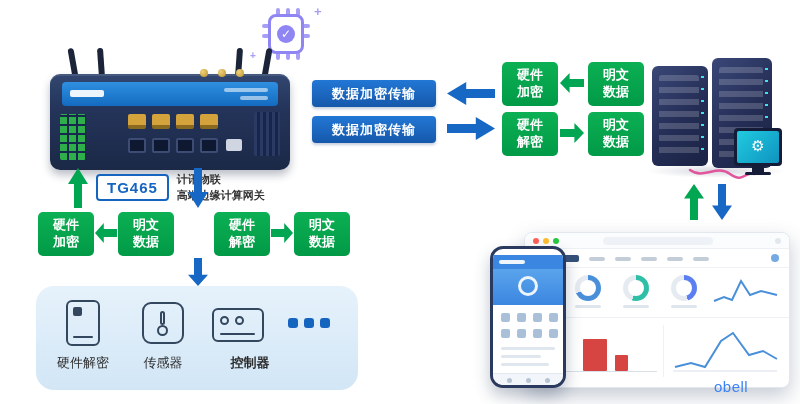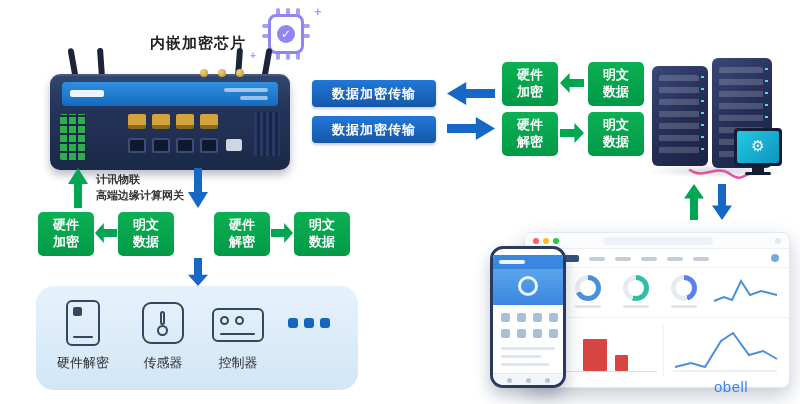--- a/index.html
+++ b/index.html
@@ -125,21 +125,20 @@
   .ph-line { position:absolute; height:3px; border-radius:2px; background:#dfe6ee; }
   .ph-nav { position:absolute; left:0; bottom:0; width:100%; height:12px; background:#f2f5f9;
     border-top:1px solid #e4e9f0; }
   .ph-nav i { position:absolute; top:4px; width:5px; height:5px; border-radius:50%; background:#b7c4d4; }
 </style>
 </head>
 <body>
 
 <div class="canvas">
 
-  <div class="abs chip-label" style="left:150px; top:34px;">内嵌加密芯片</div>
   <div class="abs chip" style="left:262px; top:8px;">
     <span class="pin" style="left:14px; top:0; width:4px; height:8px;"></span>
     <span class="pin" style="left:24px; top:0; width:4px; height:8px;"></span>
     <span class="pin" style="left:34px; top:0; width:4px; height:8px;"></span>
     <span class="pin" style="left:14px; bottom:0; width:4px; height:8px;"></span>
     <span class="pin" style="left:24px; bottom:0; width:4px; height:8px;"></span>
     <span class="pin" style="left:34px; bottom:0; width:4px; height:8px;"></span>
     <span class="pin" style="left:0; top:16px; width:8px; height:4px;"></span>
     <span class="pin" style="left:0; top:26px; width:8px; height:4px;"></span>
     <span class="pin" style="right:0; top:16px; width:8px; height:4px;"></span>
@@ -171,20 +170,21 @@
     <span class="r-port-y" style="left:150px;"></span>
     <span class="r-port-d" style="left:78px;"></span>
     <span class="r-port-d" style="left:102px;"></span>
     <span class="r-port-d" style="left:126px;"></span>
     <span class="r-port-d" style="left:150px;"></span>
     <span class="r-usb"></span>
     <span class="r-vents"></span>
   </div>
 
   <div class="abs gw-label" style="left:96px; top:172px;">
+    <span class="tg-box">TG465</span>
     <span class="gw-text">
       <span style="display:block;">计讯物联</span>
       <span style="display:block;">高端边缘计算网关</span>
     </span>
   </div>
 
   <div class="abs blue-btn" style="left:312px; top:80px;">数据加密传输</div>
   <div class="abs blue-btn" style="left:312px; top:116px;">数据加密传输</div>
 
   <span class="abs arr a-left c-blue" style="left:447px; top:82px;  width:48px; height:23px;"></span>
@@ -246,21 +246,21 @@
       <span style="position:absolute; left:16px; top:7px; width:5px; height:14px; border:2px solid #33475f; border-radius:3px;"></span>
       <span style="position:absolute; left:13px; top:21px; width:11px; height:11px; border:2.5px solid #33475f; border-radius:50%;"></span>
     </div>
     <div class="dev-label" style="left:102px; width:50px;">传感器</div>
 
     <div class="icon-outline" style="left:176px; top:22px; width:52px; height:34px; border-radius:6px;">
       <span style="position:absolute; left:6px; top:6px; width:9px; height:9px; border:2px solid #33475f; border-radius:50%;"></span>
       <span style="position:absolute; left:21px; top:6px; width:9px; height:9px; border:2px solid #33475f; border-radius:50%;"></span>
       <span style="position:absolute; left:6px; bottom:5px; width:35px; height:2.5px; background:#33475f; border-radius:2px;"></span>
     </div>
-    <div class="dev-label" style="left:172px; width:60px;">控制器</div>
+    <div class="dev-label" style="left:184px; width:60px;font-weight:bold;">控制器</div>
 
     <span class="dot-sq" style="left:252px; top:32px;"></span>
     <span class="dot-sq" style="left:268px; top:32px;"></span>
     <span class="dot-sq" style="left:284px; top:32px;"></span>
   </div>
 
   <div class="abs dash" style="left:524px; top:232px;">
     <div class="titlebar">
       <span class="win-dot" style="left:8px;  background:#ff5f57;"></span>
       <span class="win-dot" style="left:18px; background:#ffbd2e;"></span>

